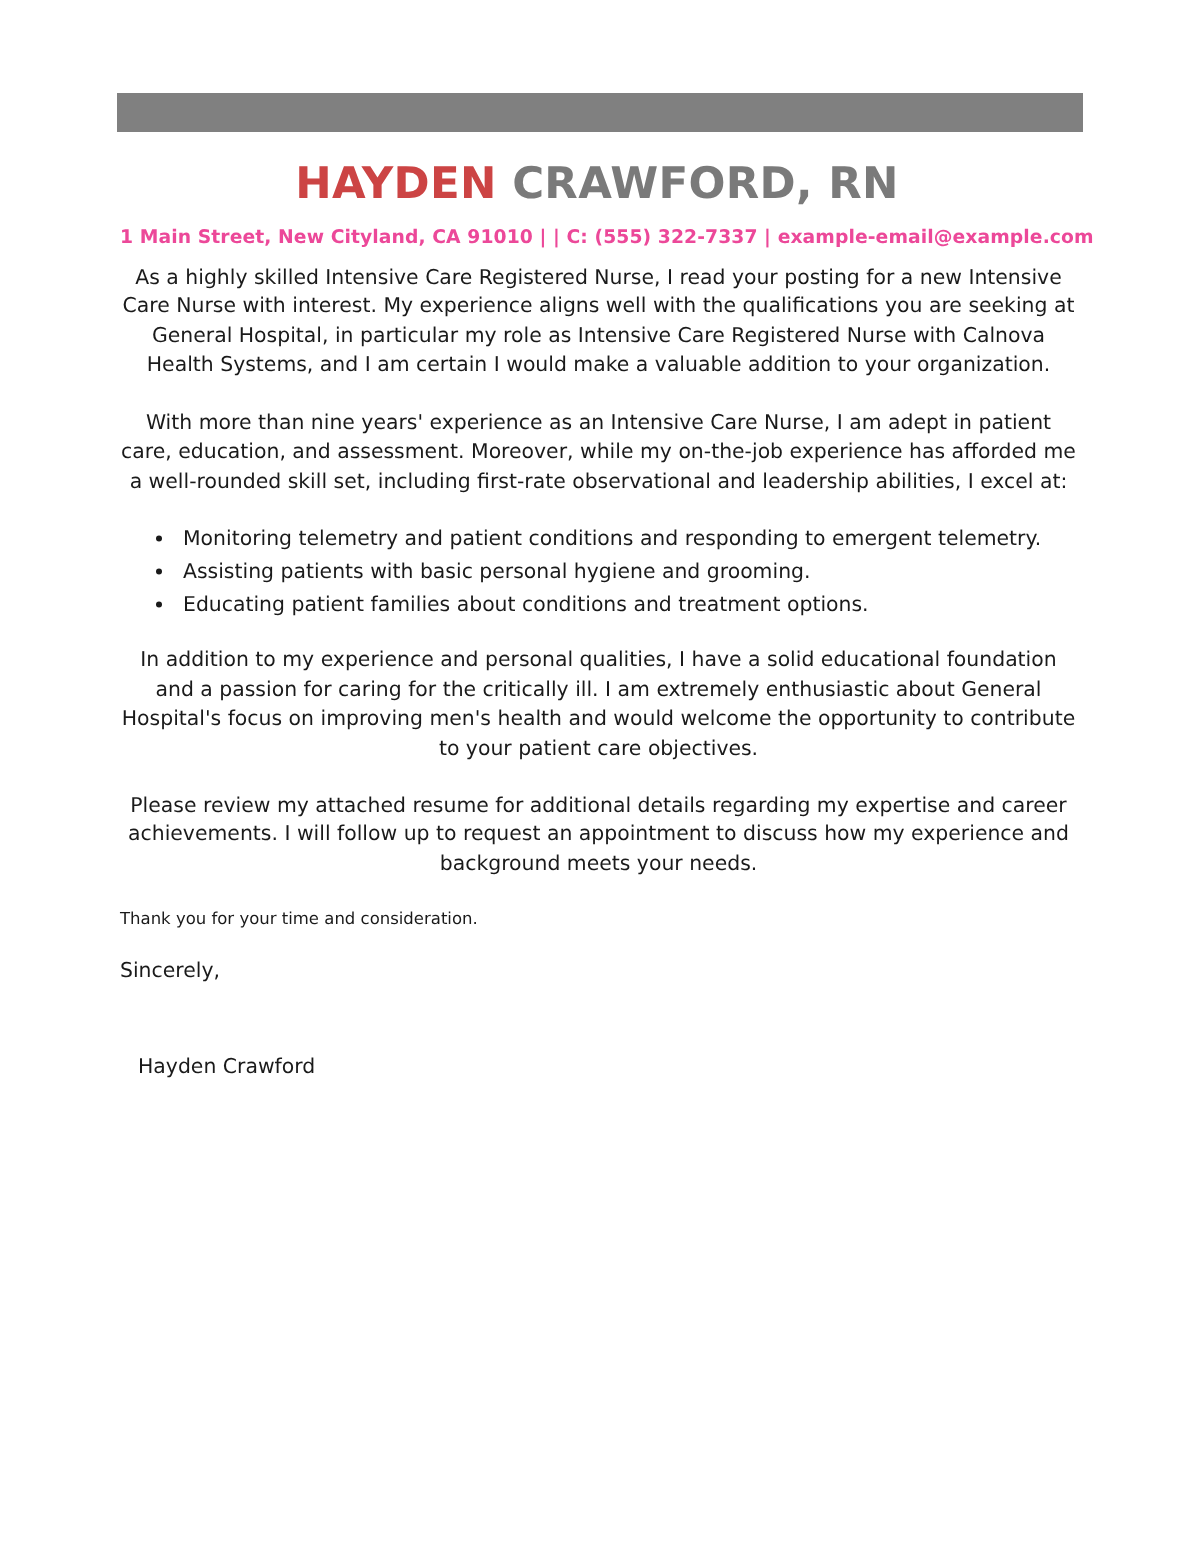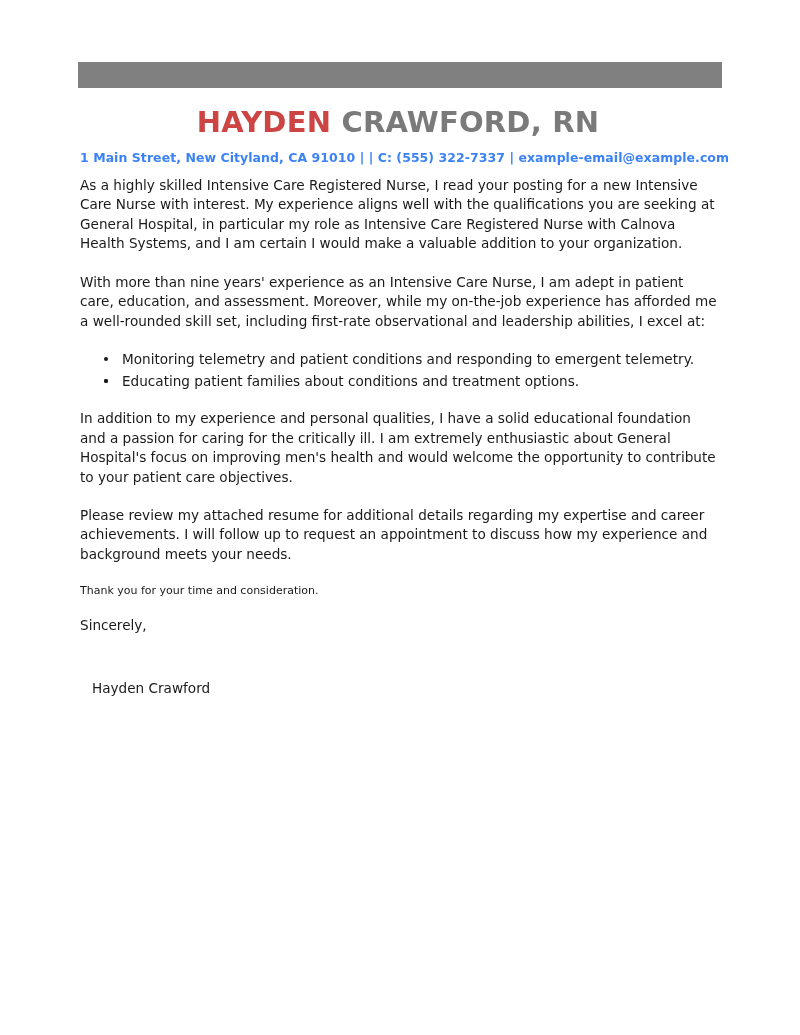--- a/index.html
+++ b/index.html
@@ -53,21 +53,21 @@
     color: #cc4444;
   }
   .name-rest {
     color: #7a7a7a;
   }
 
   .contact-line {
     margin-top: 9px;
     font-size: 12.5px;
     font-weight: bold;
-    color: #3b82f6;
+    color: #ec4899;
     white-space: nowrap;
     letter-spacing: 0.05px;
   }
 
   .body-block {
     position: absolute;
     left: 80px;
     top: 160px;
     width: 638px;
   }
@@ -75,21 +75,21 @@
   .salutation {
     font-size: 13.6px;
     line-height: 1.42;
     margin: 0 0 19px 0;
   }
 
   .para {
     font-size: 13.6px;
     line-height: 1.43;
     margin: 0 0 19px 0;
-    text-align: left;
+    text-align: center;
   }
 
   ul.skills {
     list-style: none;
     margin: 0 0 19px 0;
     padding: 0;
   }
   ul.skills li {
     position: relative;
     font-size: 13.6px;
@@ -142,20 +142,21 @@
 
     <p class="para">With more than nine years' experience as an Intensive Care Nurse, I am adept in patient care, education, and assessment. Moreover, while my on-the-job experience has afforded me a well-rounded skill set, including first-rate observational and leadership abilities, I excel at:</p>
 
     <ul class="skills">
       <li>
         <span class="dot"></span>
         <span>Monitoring telemetry and patient conditions and responding to emergent telemetry.</span>
       </li>
       <li>
         <span class="dot"></span>
+        <span>Assisting patients with basic personal hygiene and grooming.</span>
       </li>
       <li>
         <span class="dot"></span>
         <span>Educating patient families about conditions and treatment options.</span>
       </li>
     </ul>
 
     <p class="para">In addition to my experience and personal qualities, I have a solid educational foundation and a passion for caring for the critically ill. I am extremely enthusiastic about General Hospital's focus on improving men's health and would welcome the opportunity to contribute to your patient care objectives.</p>
 
     <p class="para">Please review my attached resume for additional details regarding my expertise and career achievements. I will follow up to request an appointment to discuss how my experience and background meets your needs.</p>

